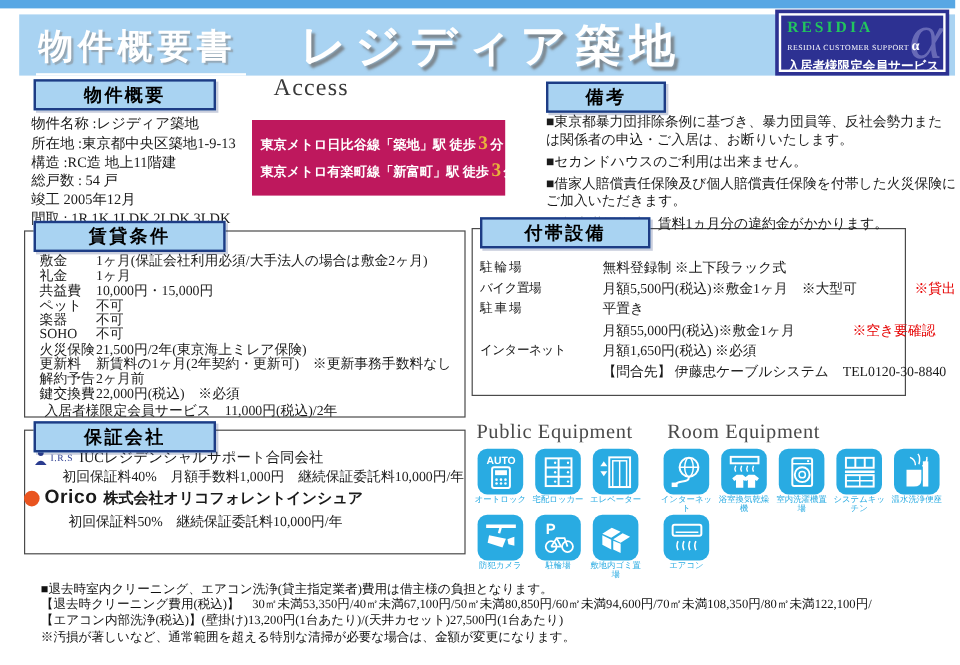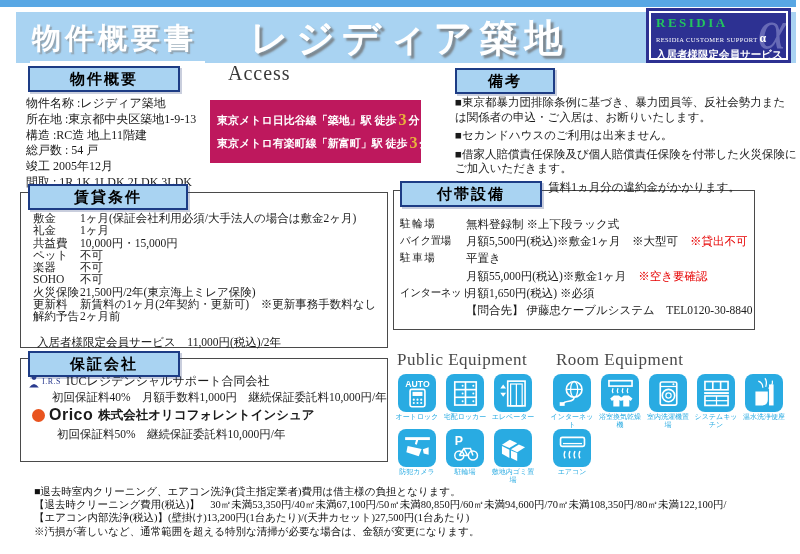--- a/index.html
+++ b/index.html
@@ -50,31 +50,31 @@
   #remarks-list{position:absolute;left:455px;top:95px;width:342px;font-size:11.5px;line-height:14.5px;z-index:2;}
   .remark-item{margin-bottom:4px;}
   
   #lease-rows{position:absolute;left:33px;top:212px;width:348px;font-size:11.5px;line-height:12.3px;z-index:2;}
   .lease-row{display:flex;}
   .lease-label{width:47px;flex:none;white-space:nowrap;}
   .lease-value{white-space:nowrap;}
   #lease-member{position:absolute;left:37px;top:335px;font-size:11.5px;white-space:nowrap;z-index:2;}
   
   #facility-rows{position:absolute;left:400px;top:218px;width:352px;font-size:11.5px;z-index:2;}
-  .fac-row{display:flex;margin-bottom:4.6px;line-height:12.6px;}
+  .fac-row{display:flex;margin-bottom:4.6px;line-height:12.6px;gap:36px;}
   .fac-label{width:66px;flex:none;font-size:10.5px;letter-spacing:-0.5px;white-space:nowrap;}
   .fac-value{white-space:nowrap;}
   .fac-red{color:#e60000;margin-left:12px;white-space:nowrap;}
   
   #g1-row{position:absolute;left:28px;top:373px;display:flex;align-items:center;z-index:2;}
   .irs-glyph{width:12px;height:15px;margin-right:2px;}
   .irs-text{font-size:8px;color:#2a3b8f;margin-right:5px;letter-spacing:.5px;}
   .g-name{font-size:12px;white-space:nowrap;}
   #g1-terms{position:absolute;left:52px;top:390px;font-size:11.5px;white-space:nowrap;z-index:2;}
-  #g2-row{position:absolute;left:20px;top:406px;display:flex;align-items:center;z-index:2;padding-left:12px;}
+  #g2-row{position:absolute;left:20px;top:406px;display:flex;align-items:center;z-index:2;}
   .orico-dot{width:13px;height:13px;border-radius:50%;background:#e9541f;margin-right:4px;flex:none;}
   .orico-brand{font-size:16px;font-weight:bold;font-family:"Liberation Sans","DejaVu Sans",sans-serif;
                letter-spacing:.5px;margin-right:5px;}
   .g2-name{font-size:12.5px;font-weight:bold;font-family:"Liberation Sans","DejaVu Sans",sans-serif;white-space:nowrap;}
   #g2-terms{position:absolute;left:57px;top:427px;font-size:11.5px;white-space:nowrap;z-index:2;}
   
   .eq-title{position:absolute;font-size:17px;color:#4a4a4a;letter-spacing:.5px;z-index:2;}
   #public-eq-title{left:397px;top:350px;}
   #room-eq-title{left:556px;top:350px;}
   .eq-grid{position:absolute;display:flex;flex-wrap:wrap;z-index:2;}
@@ -173,20 +173,24 @@
         <div class="lease-label">火災保険</div>
         <div class="lease-value">21,500円/2年(東京海上ミレア保険)</div>
       </div>
       <div class="lease-row">
         <div class="lease-label">更新料</div>
         <div class="lease-value">新賃料の1ヶ月(2年契約・更新可)　※更新事務手数料なし</div>
       </div>
       <div class="lease-row">
         <div class="lease-label">解約予告</div>
         <div class="lease-value">2ヶ月前</div>
+      </div>
+      <div class="lease-row">
+        <div class="lease-label">鍵交換費</div>
+        <div class="lease-value">22,000円(税込)　※必須</div>
       </div>
     </div>
   <div id="lease-member">入居者様限定会員サービス　11,000円(税込)/2年</div>
 
   <div class="box" id="box-facilities"></div>
   <div class="sec-label" id="label-facilities">付帯設備</div>
   <div id="facility-rows">
       <div class="fac-row">
         <div class="fac-label">駐 輪 場</div>
         <div class="fac-value">無料登録制 ※上下段ラック式</div>

